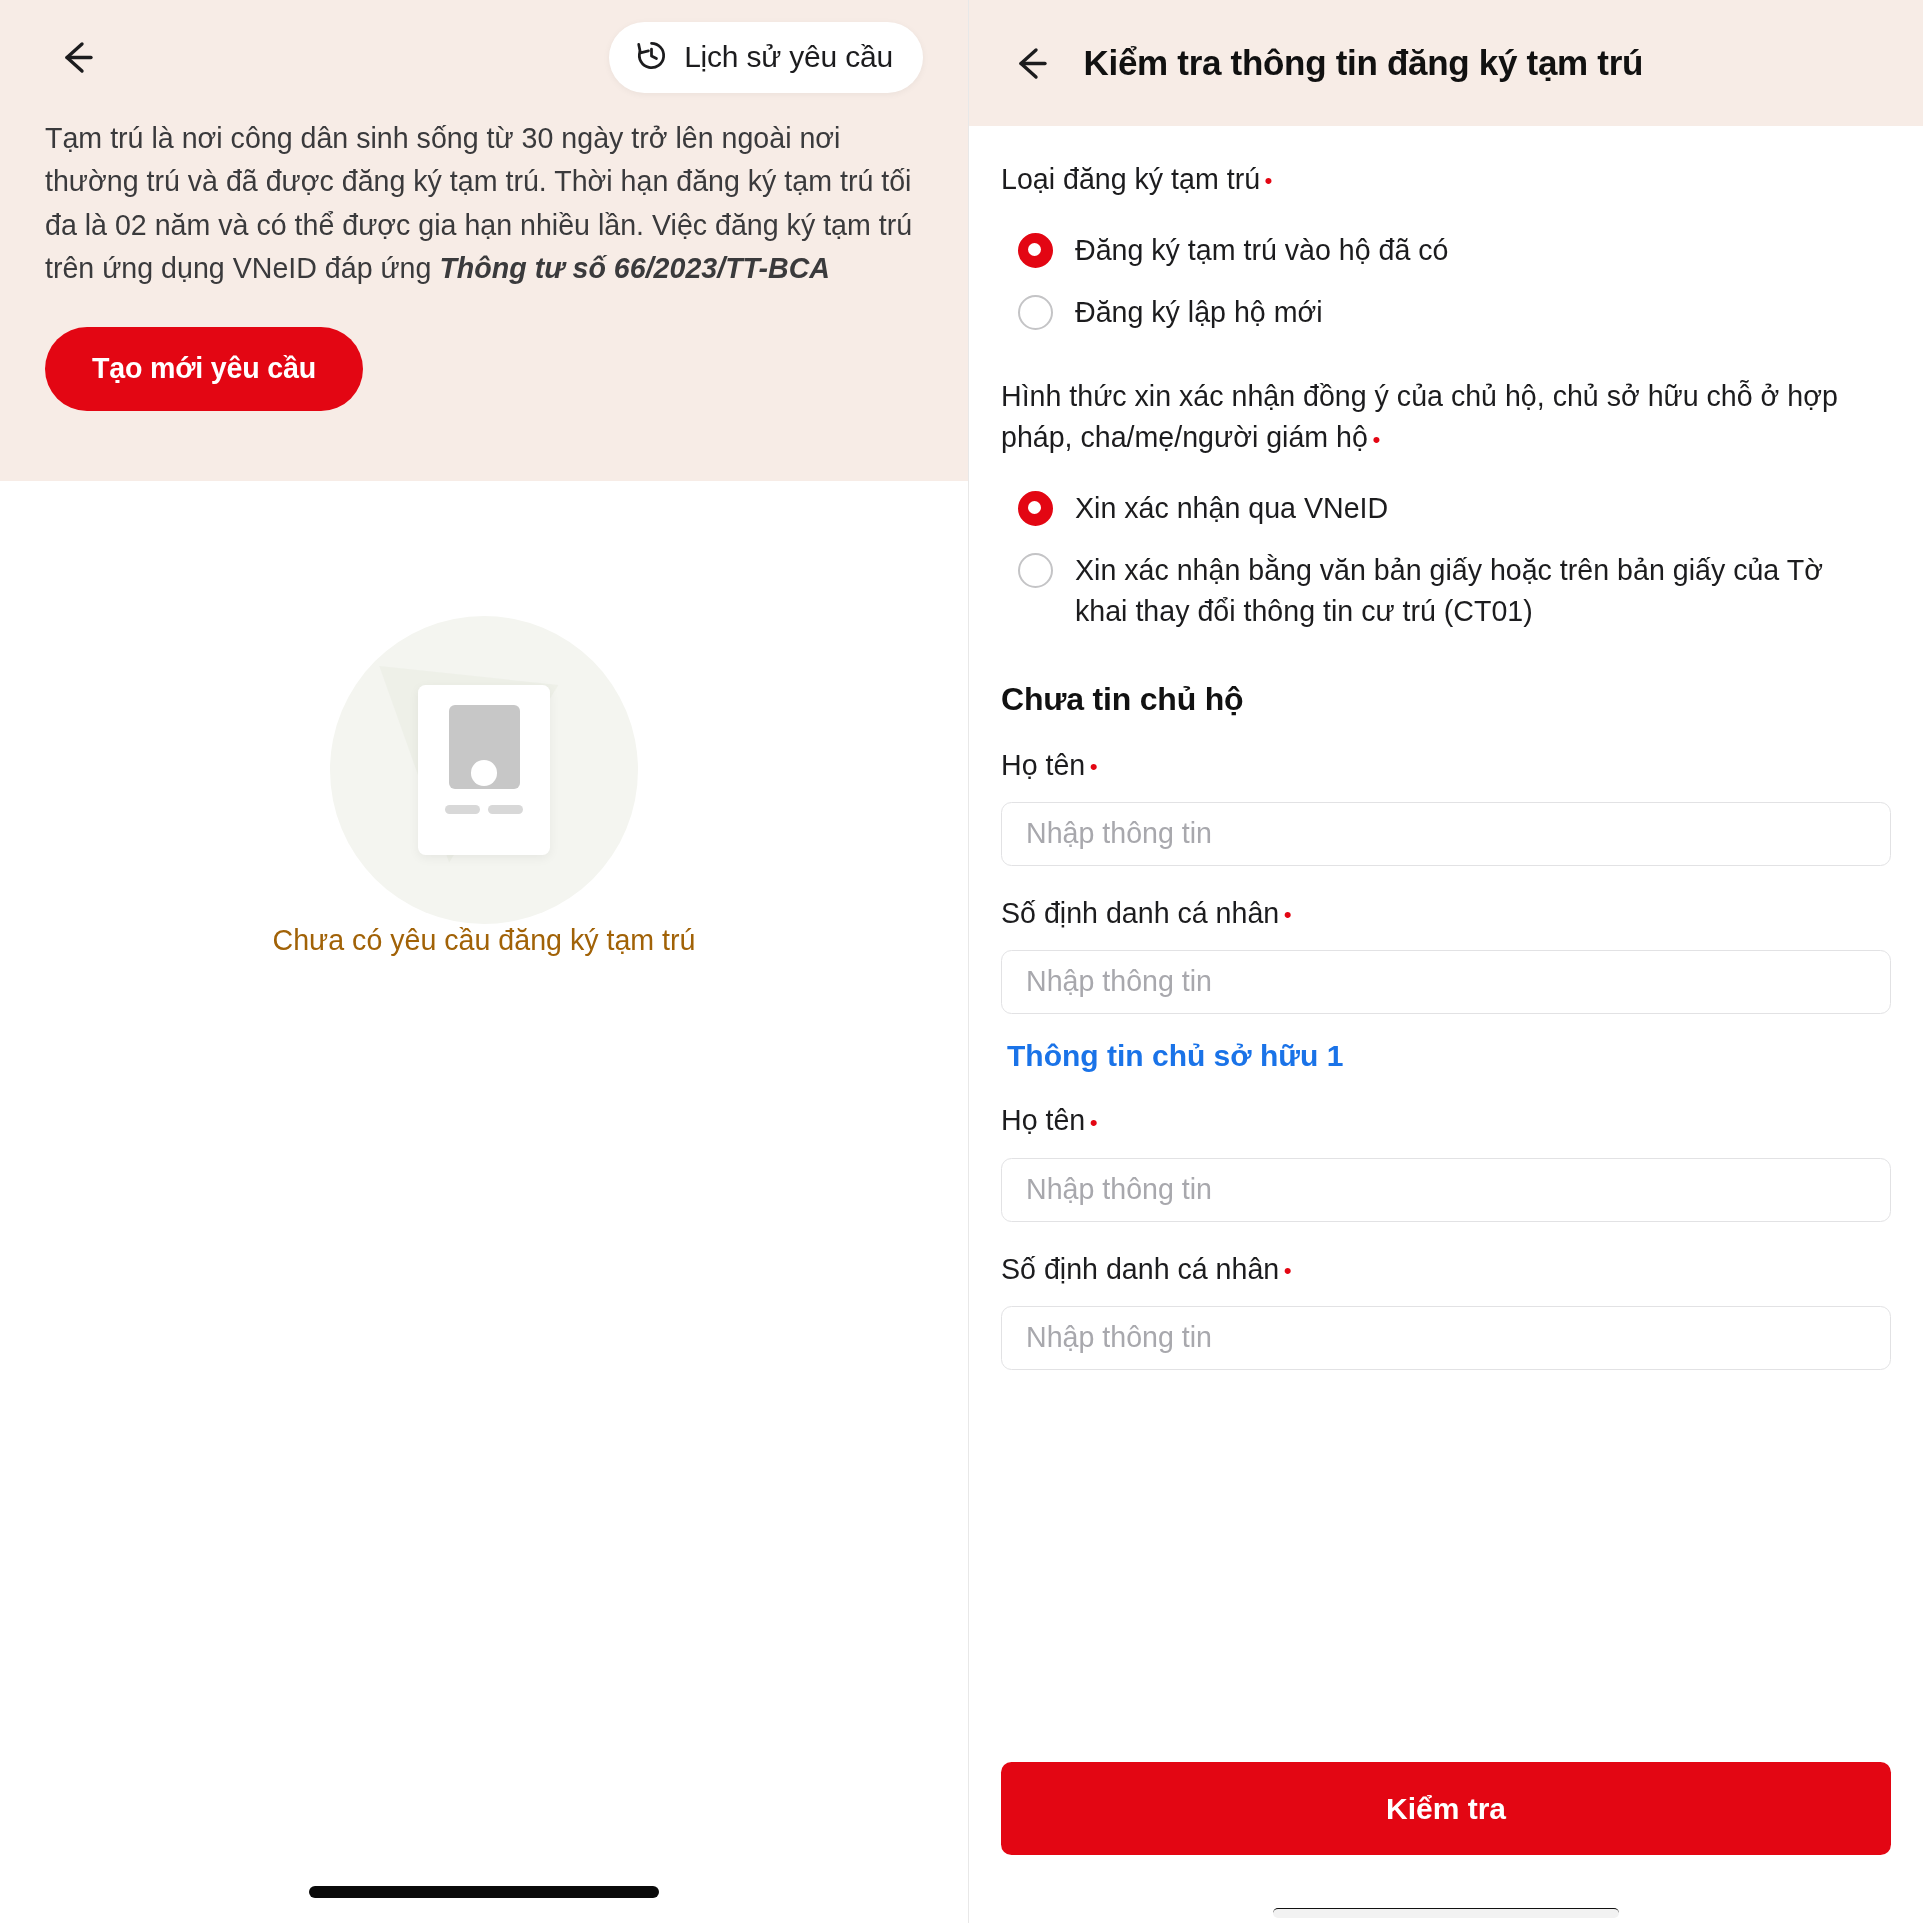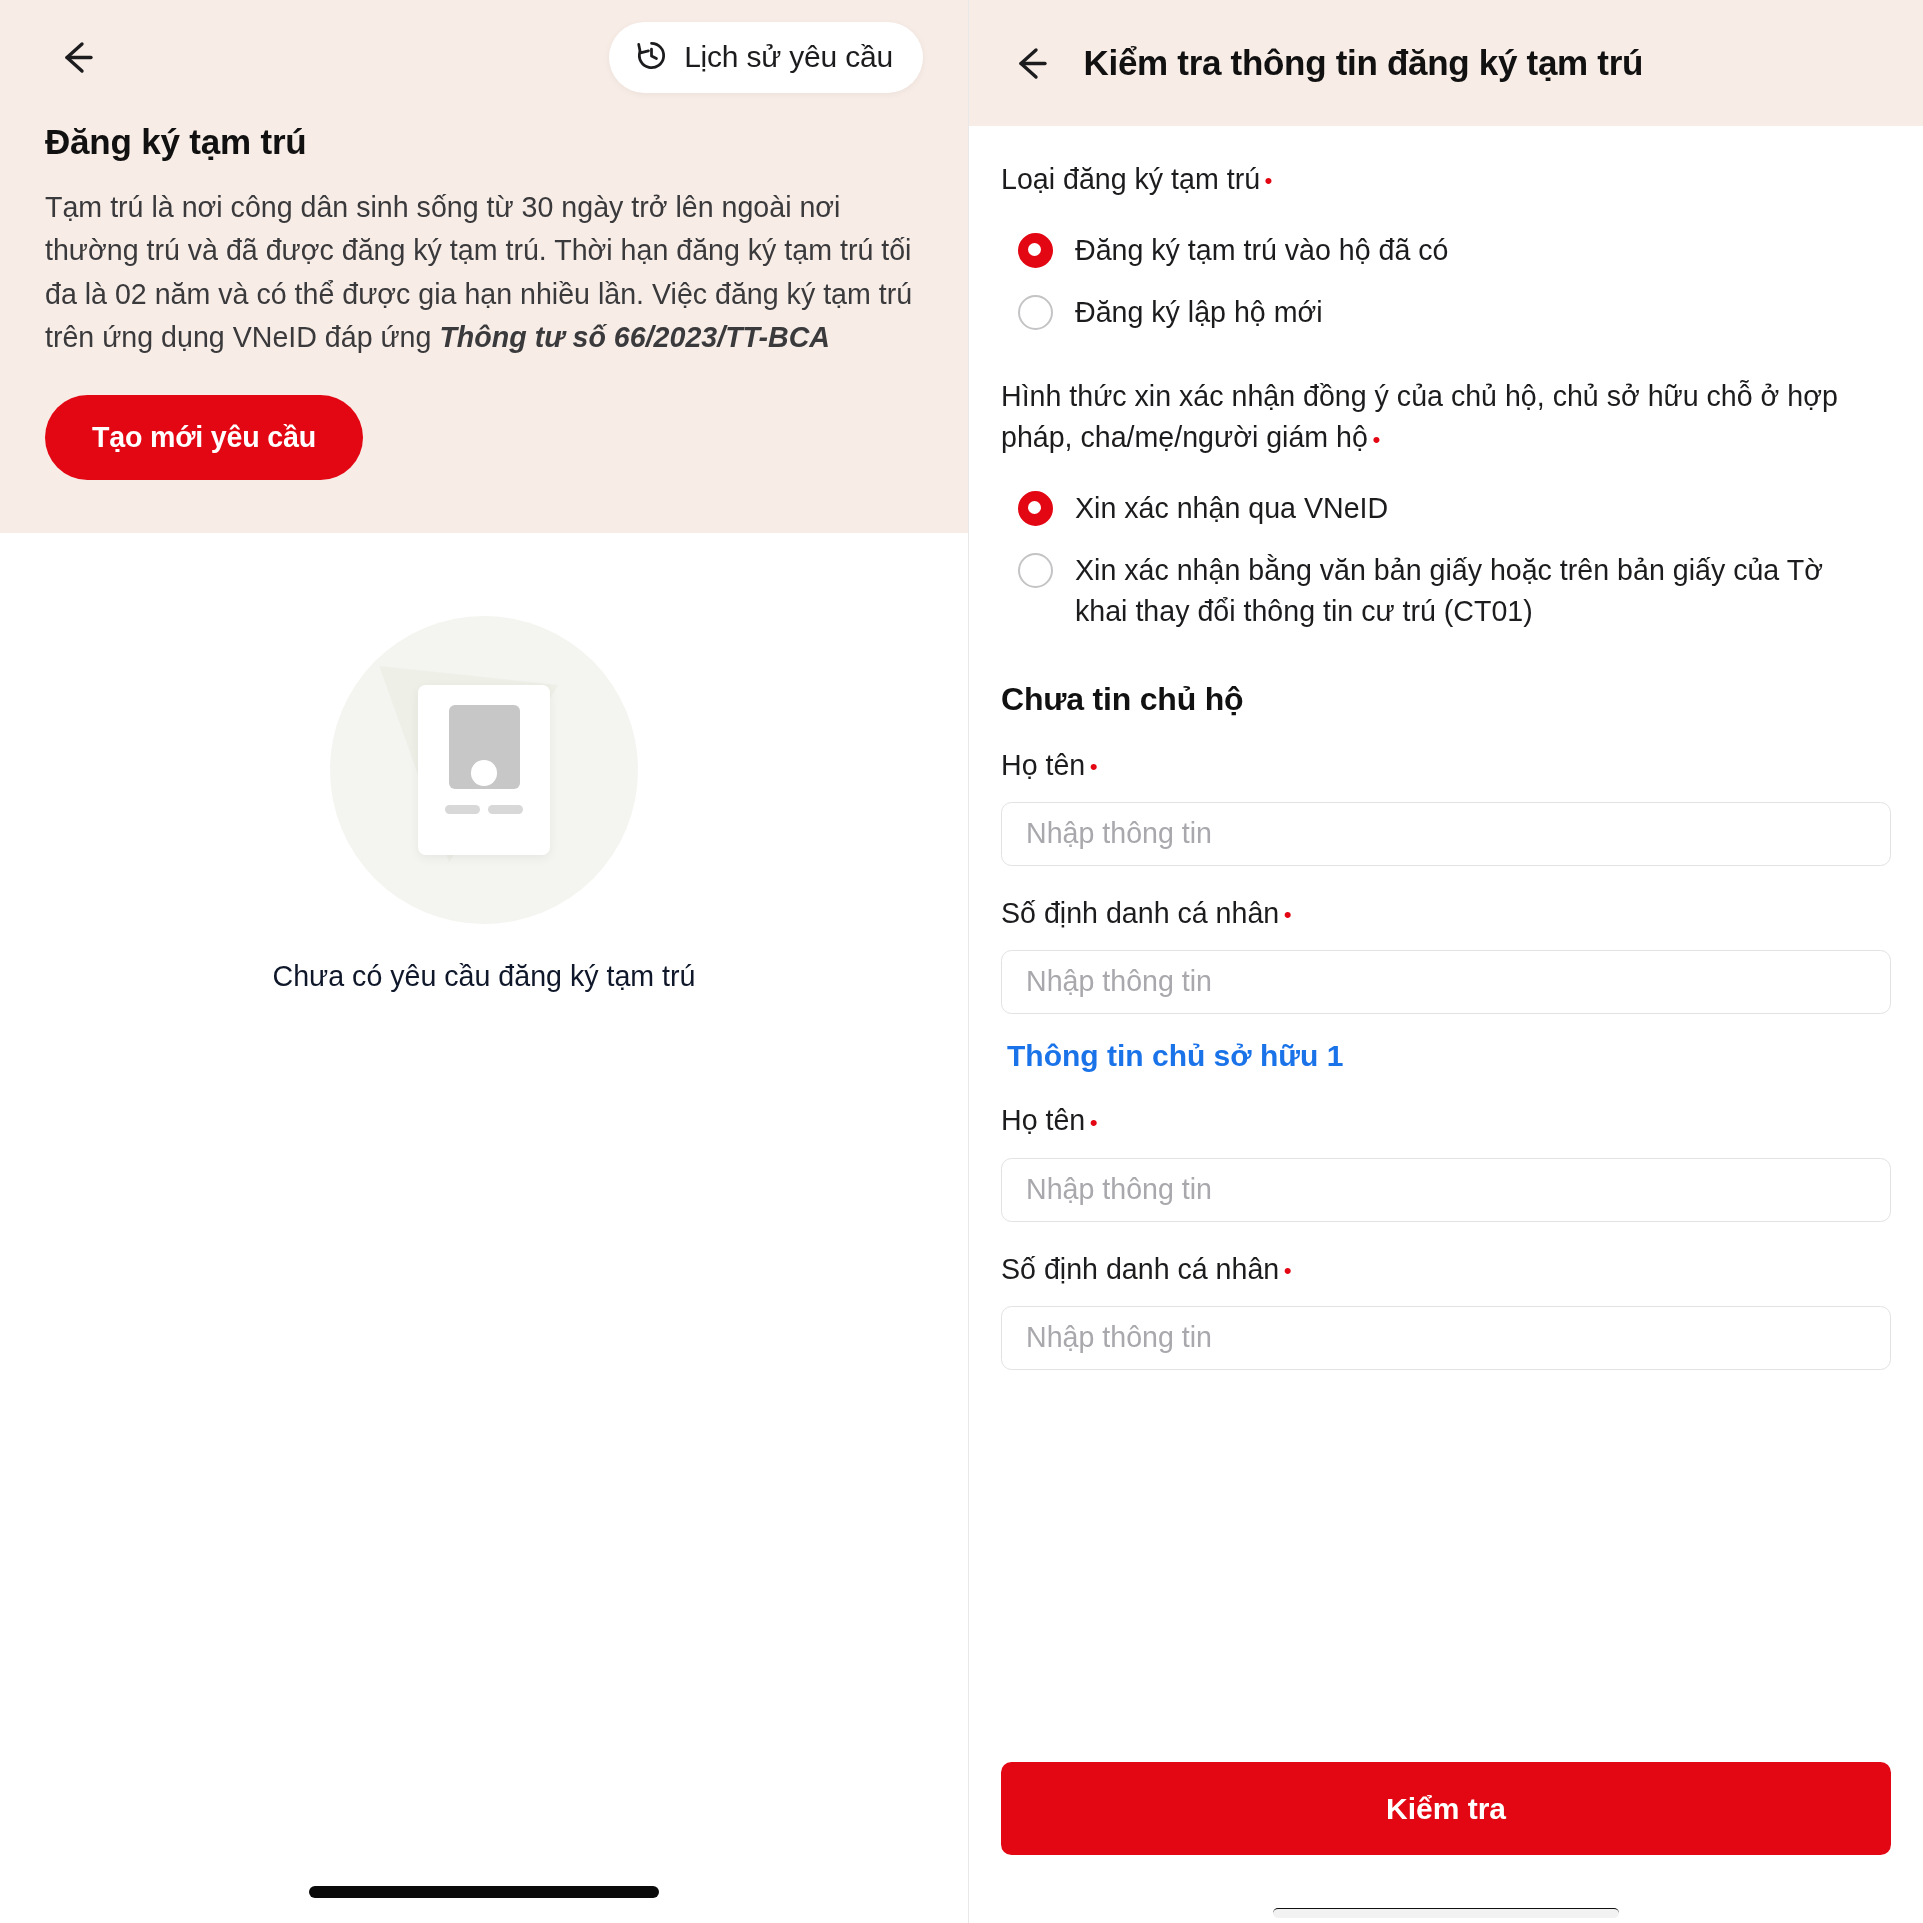--- a/index.html
+++ b/index.html
@@ -172,23 +172,22 @@
     gap: 7.5px;
   }
   .id-card .lines span {
     display: block;
     width: 35px;
     height: 9px;
     border-radius: 4.5px;
     background: #d8d8d8;
   }
   .empty-text {
-    margin-top: 36px;
-    font-size: 28.6px;
-    color: #0f172a;
+    font-size: 28.6px;
+    color: #a16207;
   }
   .home-indicator {
     position: absolute;
     bottom: 25.6px;
     left: 50%;
     transform: translateX(-50%);
     width: 350px;
     height: 12px;
     border-radius: 6px;
     background: #0a0a0a;
@@ -347,21 +346,20 @@
             <svg width="35" height="35" viewBox="0 0 46 46" fill="none" aria-hidden="true">
               <path d="M23 7a16 16 0 1 1-15.2 11" stroke="#1c1c1e" stroke-width="3.6" stroke-linecap="round" fill="none"></path>
               <path d="M6.2 8.5 L8.4 19.5 L19 17" stroke="#1c1c1e" stroke-width="3.6" stroke-linecap="round" stroke-linejoin="round" fill="none"></path>
               <path d="M23 14.5V23.6L29.5 27" stroke="#1c1c1e" stroke-width="3.6" stroke-linecap="round" stroke-linejoin="round" fill="none"></path>
             </svg>
           </span>
           <span class="label">Lịch sử yêu cầu</span>
         </div>
       </div>
 
-      <div class="left-title">Đăng ký tạm trú</div>
 
       <p class="left-desc">
         <span>Tạm trú là nơi công dân sinh sống từ 30 ngày trở lên ngoài nơi thường trú và đã được đăng ký tạm trú. Thời hạn đăng ký tạm trú tối đa là 02 năm và có thể được gia hạn nhiều lần. Việc đăng ký tạm trú trên ứng dụng VNeID đáp ứng </span><span class="circular">Thông tư số 66/2023/TT-BCA</span>
       </p>
 
       <button class="cta-button">Tạo mới yêu cầu</button>
     </div>
 
     <div class="empty-state">
       <div class="empty-illus">

